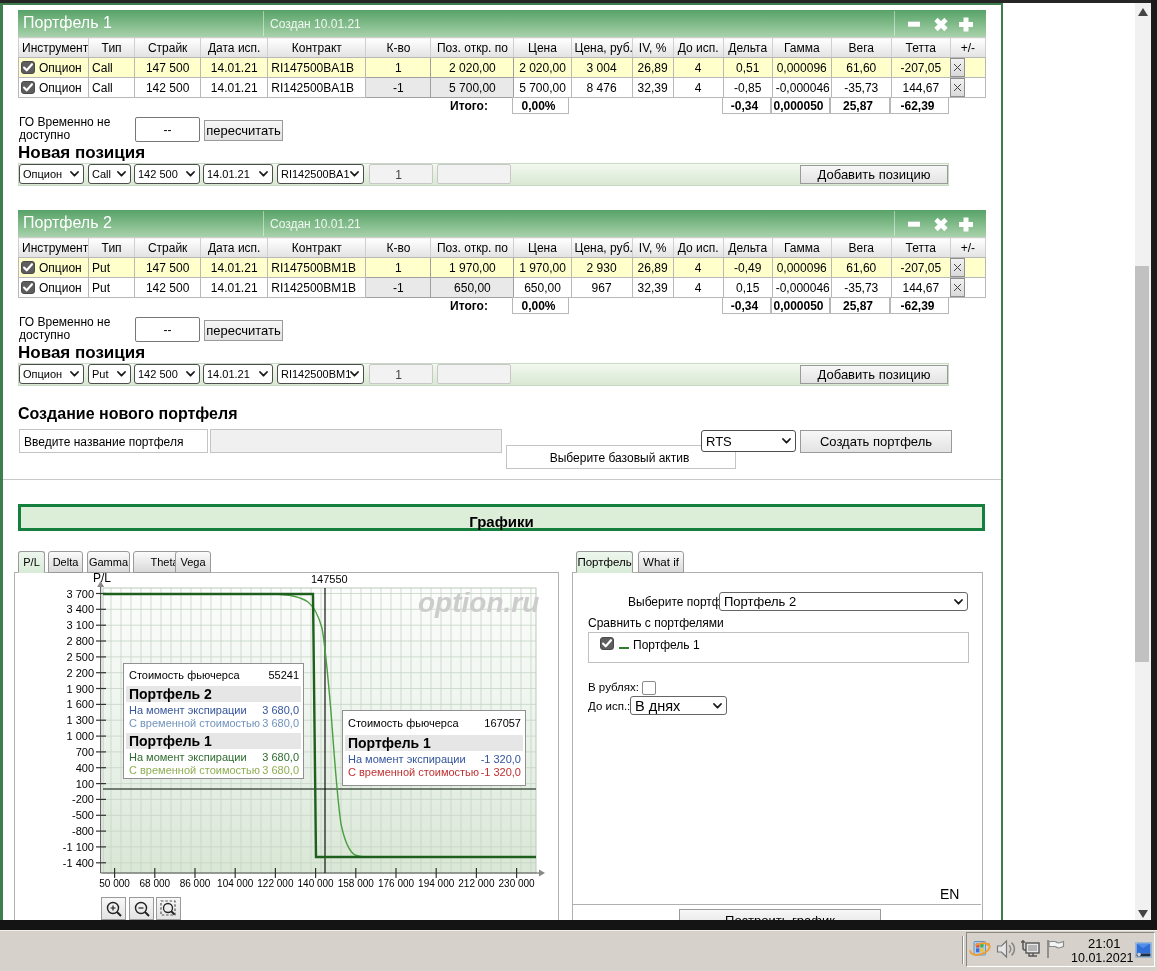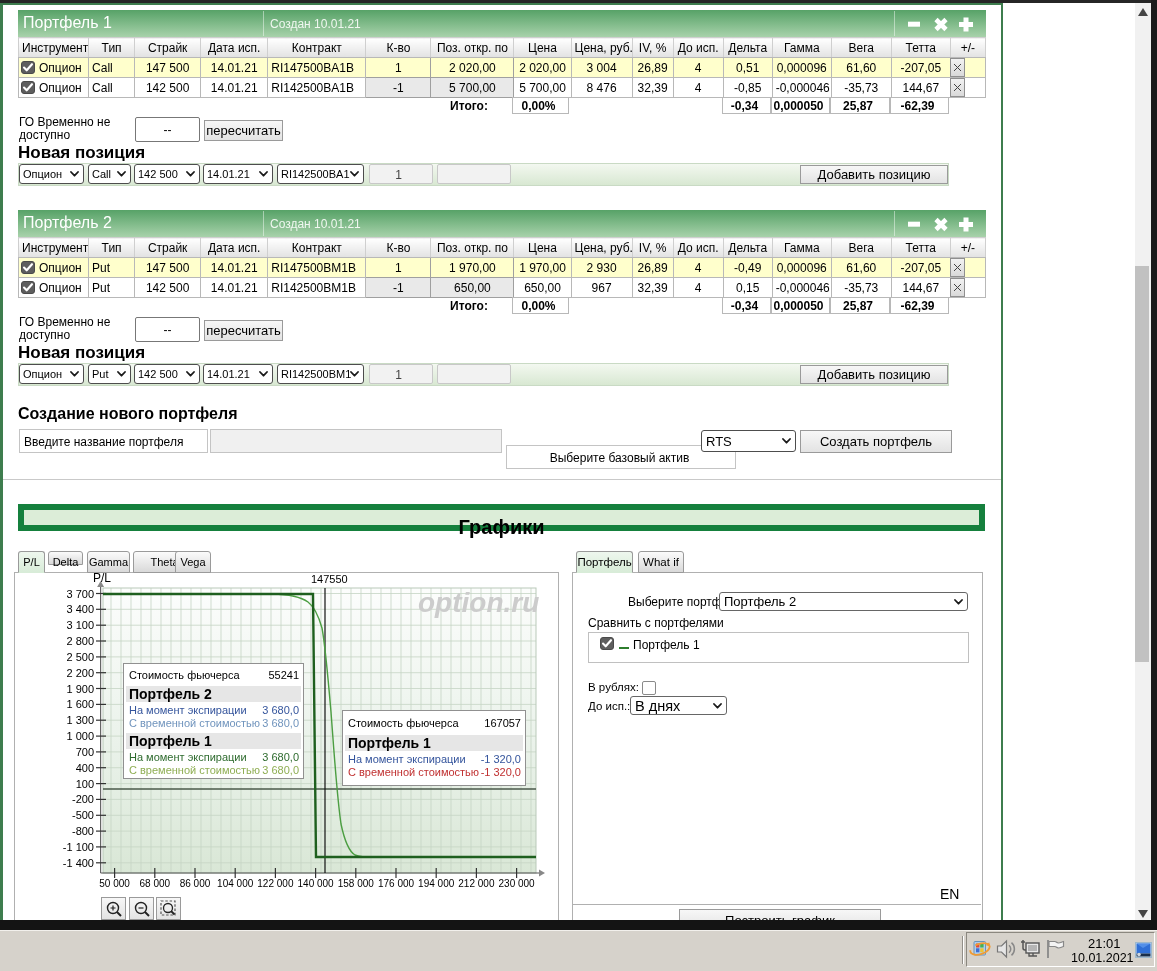--- a/index.html
+++ b/index.html
@@ -276,23 +276,23 @@
 <div class="btn" style="left:800px;top:365px;width:148px;height:19px;">Добавить позицию</div>
 <div class="abs" style="left:18px;top:405px;font-size:16px;font-weight:bold;">Создание нового портфеля</div>
 <div class="abs" style="left:19px;top:429px;width:189px;height:24px;border:1px solid #c4c4c4;box-sizing:border-box;font-size:12px;padding:5px 0 0 4px;">Введите название портфеля</div>
 <div class="abs" style="left:210px;top:429px;width:292px;height:24px;border:1px solid #c4c4c4;background:#f0f0f0;box-sizing:border-box;"></div>
 <div class="abs r" style="left:506px;top:429px;width:230px;height:24px;border:1px solid #c4c4c4;box-sizing:border-box;font-size:12px;padding:5px 3px 0 0;margin-top:16px;">Выберите базовый актив</div>
 <div class="sel" style="left:701px;top:430px;width:95px;height:22px;font-size:13px;">RTS<svg class="chev" viewBox="0 0 9 6">
       <polyline points="1,1 4.5,4.7 8,1" fill="none" stroke="#1a1a1a" stroke-width="1.8" stroke-linecap="round" stroke-linejoin="round"></polyline>
     </svg></div>
 <div class="btn" style="left:800px;top:430px;width:152px;height:23px;">Создать портфель</div>
 <div class="abs" style="left:3px;top:479px;width:999px;height:1px;background:#c9c9c9;"></div>
-<div class="abs c" style="left:18px;top:504px;width:967px;height:27px;background:#dcedd8;border:6px solid #15803d;box-sizing:border-box;font-size:20px;font-weight:bold;padding-top:6px;">Графики</div>
+<div class="abs c" style="left:18px;top:504px;width:967px;height:27px;background:#dcedd8;border:3px solid #15803d;box-sizing:border-box;font-size:15px;font-weight:bold;padding-top:6px;">Графики</div>
 <div class="abs c" style="left:18px;top:551px;width:27px;height:22px;background:linear-gradient(#eef7ee,#d8ecd8);border:1px solid #9a9a9a;border-bottom:1px solid #d8ecd8;border-radius:3px 3px 0 0;box-sizing:border-box;font-size:11px;padding-top:4px;z-index:5;">P/L</div>
-<div class="abs c" style="left:48px;top:551px;width:35px;height:14px;background:linear-gradient(#fbfbfb,#d9d9d9);border:1px solid #9a9a9a;border-radius:3px 3px 0 0;box-sizing:border-box;font-size:11px;padding-top:4px;z-index:5;">Delta</div>
+<div class="abs c" style="left:48px;top:551px;width:35px;height:22px;background:linear-gradient(#fbfbfb,#d9d9d9);border:1px solid #9a9a9a;border-radius:3px 3px 0 0;box-sizing:border-box;font-size:11px;padding-top:4px;z-index:5;">Delta</div>
 <div class="abs c" style="left:87px;top:551px;width:43px;height:22px;background:linear-gradient(#fbfbfb,#d9d9d9);border:1px solid #9a9a9a;border-radius:3px 3px 0 0;box-sizing:border-box;font-size:11px;padding-top:4px;z-index:5;">Gamma</div>
 <div class="abs c" style="left:133px;top:551px;width:63px;height:22px;background:linear-gradient(#fbfbfb,#d9d9d9);border:1px solid #9a9a9a;border-radius:3px 3px 0 0;box-sizing:border-box;font-size:11px;padding-top:4px;z-index:5;">Theta</div>
 <div class="abs c" style="left:175px;top:551px;width:36px;height:22px;background:linear-gradient(#fbfbfb,#d9d9d9);border:1px solid #9a9a9a;border-radius:3px 3px 0 0;box-sizing:border-box;font-size:11px;padding-top:4px;z-index:5;">Vega</div>
 <div class="abs" style="left:14px;top:572px;width:543px;height:358px;border:1px solid #b0b0b0;background:#fff;"></div>
 <svg class="abs" style="left:14px;top:572px;" width="543" height="350" viewBox="0 0 543 350">
     <defs>
       <linearGradient id="gridbg" x1="0" y1="0" x2="0" y2="1">
         <stop offset="0" stop-color="#fcfdfc"></stop>
         <stop offset="0.55" stop-color="#eaf2ea"></stop>
         <stop offset="1" stop-color="#d9e7d6"></stop>

